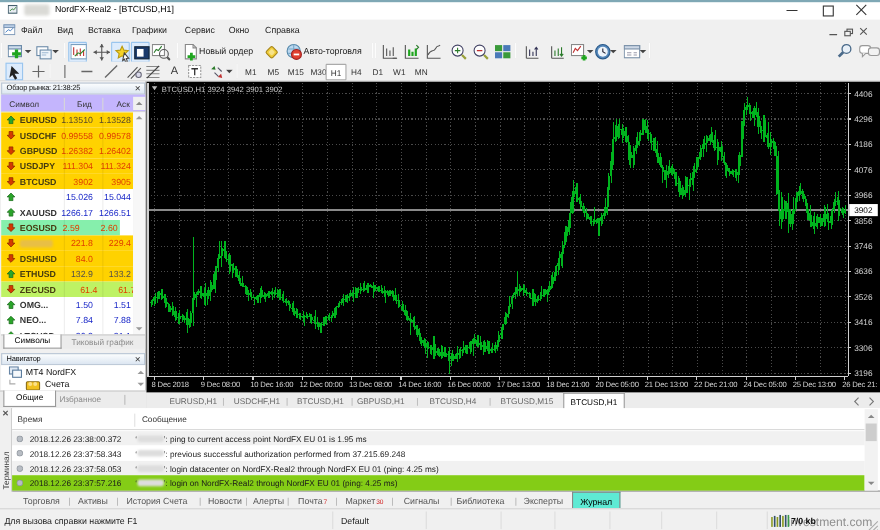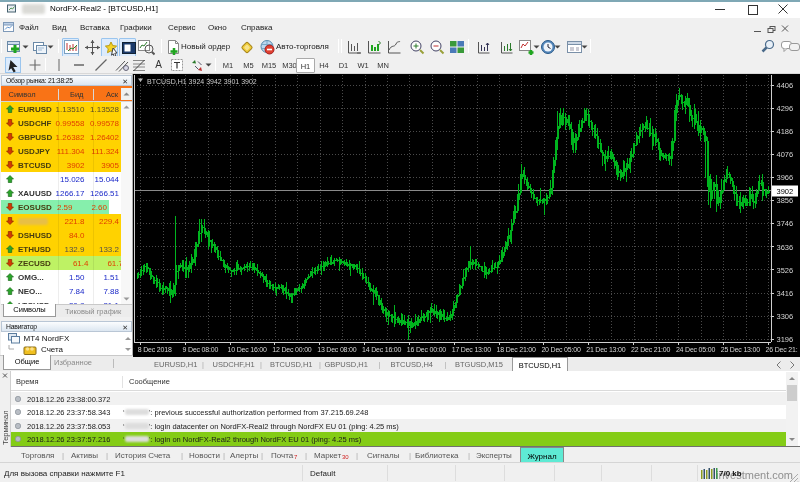--- a/index.html
+++ b/index.html
@@ -299,21 +299,21 @@
 <div class="tf tfsel" style="left:296px">H1</div>
 <div class="tf" style="left:314.5px">H4</div>
 <div class="tf" style="left:334px">D1</div>
 <div class="tf" style="left:353.5px">W1</div>
 <div class="tf" style="left:373.5px">MN</div>
 
 <div class="abs" style="left:0;top:74px;width:133px;height:297px;background:#f0f0f0;border-right:1px solid #b0b0b0"></div>
 
 <div class="abs" style="left:1px;top:75px;width:131px;height:11px;background:linear-gradient(#fbfdfe,#dce6f1);border:1px solid #b9c6d5;color:#111;font-size:6.8px;letter-spacing:-0.2px;line-height:9px;padding-left:4px">Обзор рынка: 21:38:25<span style="position:absolute;right:3px;top:1px;color:#333;font-size:7px">✕</span></div>
 
-<div class="abs" style="left:1px;top:86px;width:131px;height:16px;background:#f97316;border-bottom:1px solid #d5d5d5;color:#333">
+<div class="abs" style="left:1px;top:86px;width:131px;height:16px;background:#c4b5fd;border-bottom:1px solid #d5d5d5;color:#333">
 <span style="position:absolute;left:7.5px;top:4px">Символ</span>
 <span style="position:absolute;left:0;right:48.5px;top:4px;text-align:right">Бид</span>
 <span style="position:absolute;left:0;right:14px;top:4px;text-align:right">Аск</span>
 <span style="position:absolute;left:57px;top:3px;width:1px;height:11px;background:#d8d8d8"></span>
 <span style="position:absolute;left:92px;top:3px;width:1px;height:11px;background:#d8d8d8"></span>
 </div>
 
 <div class="abs" style="left:1px;top:102px;width:120px;height:202px;background:#fff;overflow:hidden;font-size:8px">
 <div style="position:absolute;left:0;top:0px;width:120px;height:14px;background:#ffd200">
       <svg width="8" height="8" style="position:absolute;left:5px;top:3px">
@@ -633,20 +633,21 @@
 <div class="abs" style="left:11px;top:372px;width:775px;height:19px;border-bottom:1px solid #dadada;color:#333;background:#fff">
 <span class="abs" style="left:5px;top:5px">Время</span>
 <span class="abs" style="left:118px;top:5px">Сообщение</span>
 <span class="abs" style="left:111px;top:4px;width:1px;height:12px;background:#e2e2e2"></span>
 </div>
 <div class="abs" style="left:11px;top:391.5px;width:775px;height:13.5px;background:#f1f1f1;color:#1a1a1a">
 <svg class="abs" style="left:4px;top:4px" width="6" height="6">
       <circle cx="3" cy="3" r="2.7" fill="#b8bdc4" stroke="#8a9098" stroke-width="0.7"></circle>
     </svg>
 <span class="abs" style="left:16px;top:3px">2018.12.26 23:38:00.372</span>
+<span class="abs" style="left:112px;top:3px">‘<span style="display:inline-block;width:24px;height:6px;background:#ddd;border-radius:2px;filter:blur(1px)"></span>’: ping to current access point NordFX EU 01 is 1.95 ms</span>
 </div>
 <div class="abs" style="left:11px;top:405.0px;width:775px;height:13.5px;background:#ffffff;color:#1a1a1a">
 <svg class="abs" style="left:4px;top:4px" width="6" height="6">
       <circle cx="3" cy="3" r="2.7" fill="#b8bdc4" stroke="#8a9098" stroke-width="0.7"></circle>
     </svg>
 <span class="abs" style="left:16px;top:3px">2018.12.26 23:37:58.343</span>
 <span class="abs" style="left:112px;top:3px">‘<span style="display:inline-block;width:24px;height:6px;background:#ddd;border-radius:2px;filter:blur(1px)"></span>’: previous successful authorization performed from 37.215.69.248</span>
 </div>
 <div class="abs" style="left:11px;top:418.5px;width:775px;height:13.5px;background:#f1f1f1;color:#1a1a1a">
 <svg class="abs" style="left:4px;top:4px" width="6" height="6">

